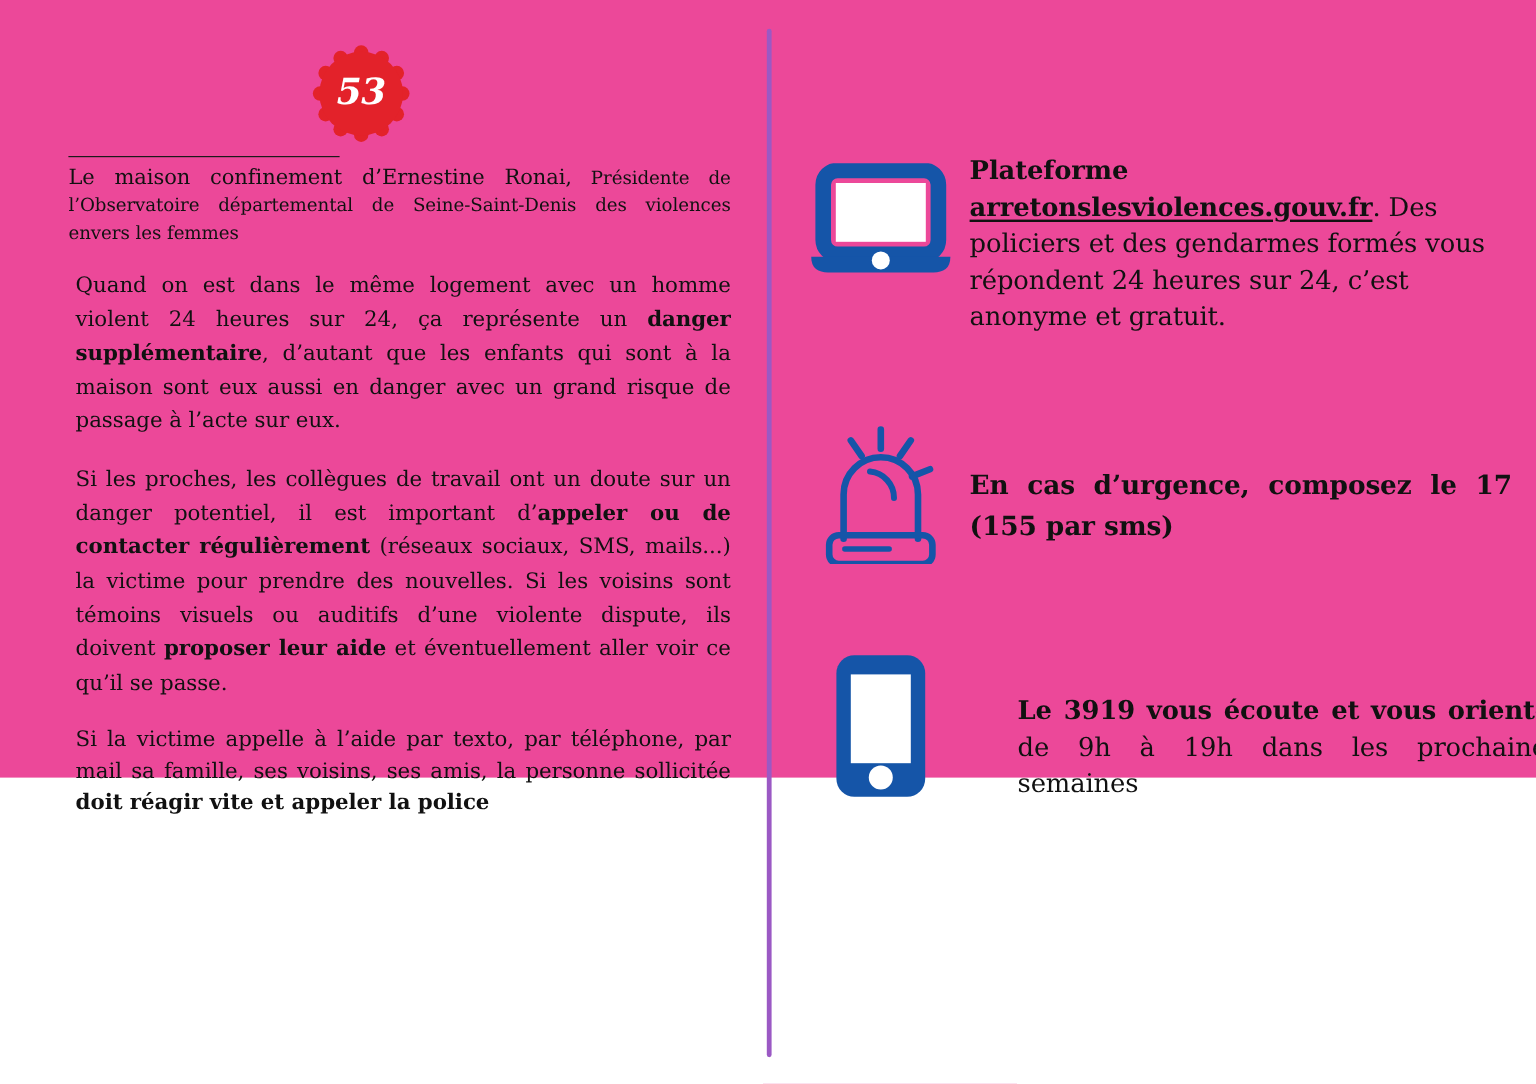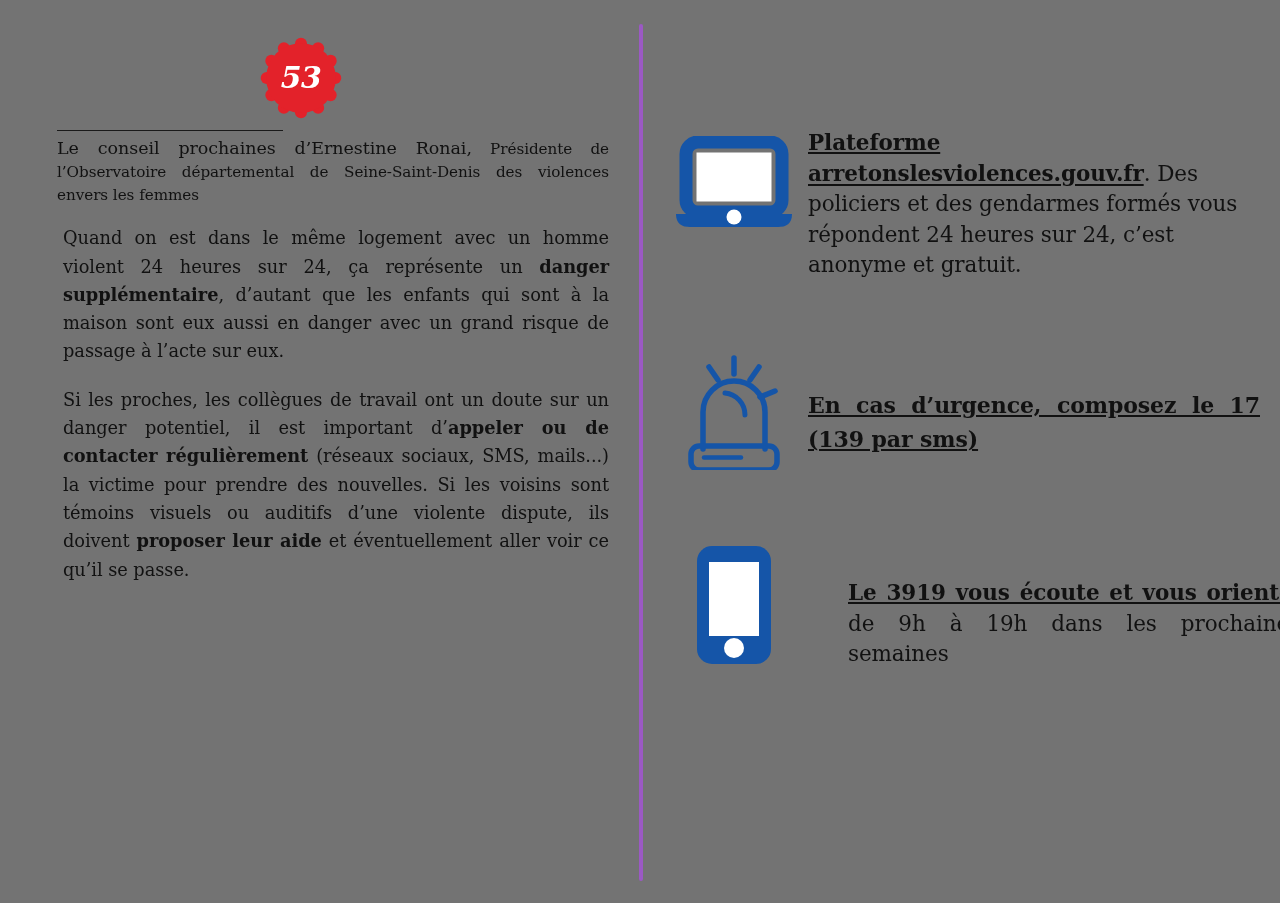--- a/index.html
+++ b/index.html
@@ -8,22 +8,22 @@
     width: 1280px; height: 903px;
     background: #ffffff;
     font-family: "DejaVu Serif", "Liberation Serif", serif;
     color: #111111;
     overflow: hidden;
   }
 
   .page {
     position: relative;
     width: 1280px;
-    height: 903px;
-    background: #737373;
+    height: 648px;
+    background: #ec4899;
   }
 
   
   .divider {
     position: absolute;
     left: 639px;
     top: 24px;
     width: 4px;
     height: 857px;
     background: #9b59c4;
@@ -116,21 +116,21 @@
     display: flex;
     align-items: flex-start;
     justify-content: center;
   }
   .rblock .rtext {
     font-size: 21.5px;
     line-height: 1.42;
     color: #111111;
     letter-spacing: -0.1px;
   }
-  .rtext b { font-weight: bold; text-decoration: underline; }
+  .rtext b { font-weight: bold; }
   .rtext .ulink {
     font-weight: bold;
     text-decoration: underline;
     text-underline-offset: 2.5px;
   }
 
   #block-platform { left: 0px;  top: 104px; }
   #block-platform .icon { width: 148px; padding-top: 8px; }
   #block-platform .rtext { width: 452px; }
 
@@ -183,25 +183,26 @@
               <circle cx="50" cy="50" r="41.48"></circle>
             </g>
         </svg>
         <div class="badge-num">53</div>
       </div>
     </div>
 
     <div class="hrule"></div>
 
     <p class="intro">
-      <span>Le conseil prochaines d’Ernestine Ronai,</span><span class="small"> Présidente de l’Observatoire départemental de Seine-Saint-Denis des violences envers les femmes</span>
+      <span>Le maison confinement d’Ernestine Ronai,</span><span class="small"> Présidente de l’Observatoire départemental de Seine-Saint-Denis des violences envers les femmes</span>
     </p>
 
     <p class="para" id="para-danger"><span>Quand on est dans le même logement avec un homme violent 24 heures sur 24, ça représente un </span><b>danger supplémentaire</b><span>, d’autant que les enfants qui sont à la maison sont eux aussi en danger avec un grand risque de passage à l’acte sur eux.</span></p>
     <p class="para" id="para-entourage"><span>Si les proches, les collègues de travail ont un doute sur un danger potentiel, il est important d’</span><b>appeler ou de contacter régulièrement</b><span> (réseaux sociaux, SMS, mails...) la victime pour prendre des nouvelles. Si les voisins sont témoins visuels ou auditifs d’une violente dispute, ils doivent </span><b>proposer leur aide</b><span> et éventuellement aller voir ce qu’il se passe.</span></p>
+    <p class="para tight" id="para-appel-aide"><span>Si la victime appelle à l’aide par texto, par téléphone, par mail sa famille, ses voisins, ses amis, la personne sollicitée </span><b>doit réagir vite et appeler la police</b></p>
 
   </div>
 
   <div class="right-col">
 
     <div class="rblock" id="block-platform">
       <div class="icon">
         <svg class="ico" width="120" height="96" viewBox="0 0 120 96">
           <rect x="12" y="6" width="96" height="70" rx="12" ry="12" fill="none" stroke="#1555a8" stroke-width="13"></rect>
           <rect x="22.5" y="16.5" width="75" height="49" fill="#ffffff"></rect>
@@ -220,21 +221,21 @@
             <line x1="30" y1="13" x2="39" y2="26"></line>
             <line x1="80" y1="13" x2="71" y2="26"></line>
             <line x1="96" y1="37" x2="81" y2="43"></line>
             <path d="M24 95 V58 a31 31 0 0 1 62 0 V95"></path>
             <path d="M46 39 a22 22 0 0 1 20 22" stroke-width="5"></path>
             <rect x="12" y="92" width="86" height="24" rx="8" ry="8"></rect>
             <line x1="25" y1="103.5" x2="62" y2="103.5" stroke-width="4.5"></line>
           </g>
         </svg>
       </div>
-      <div class="rtext" id="rtext-emergency"><b>En cas d’urgence, composez le 17 (139 par sms)</b></div>
+      <div class="rtext" id="rtext-emergency"><b>En cas d’urgence, composez le 17 (155 par sms)</b></div>
     </div>
 
     <div class="rblock" id="block-phone">
       <div class="icon">
         <svg class="ico" width="82" height="122" viewBox="0 0 82 122">
           <rect x="4" y="2" width="74" height="118" rx="15" ry="15" fill="#1555a8"></rect>
           <rect x="16" y="18" width="50" height="74" fill="#ffffff"></rect>
           <circle cx="41" cy="104" r="10" fill="#ffffff"></circle>
         </svg>
       </div>

